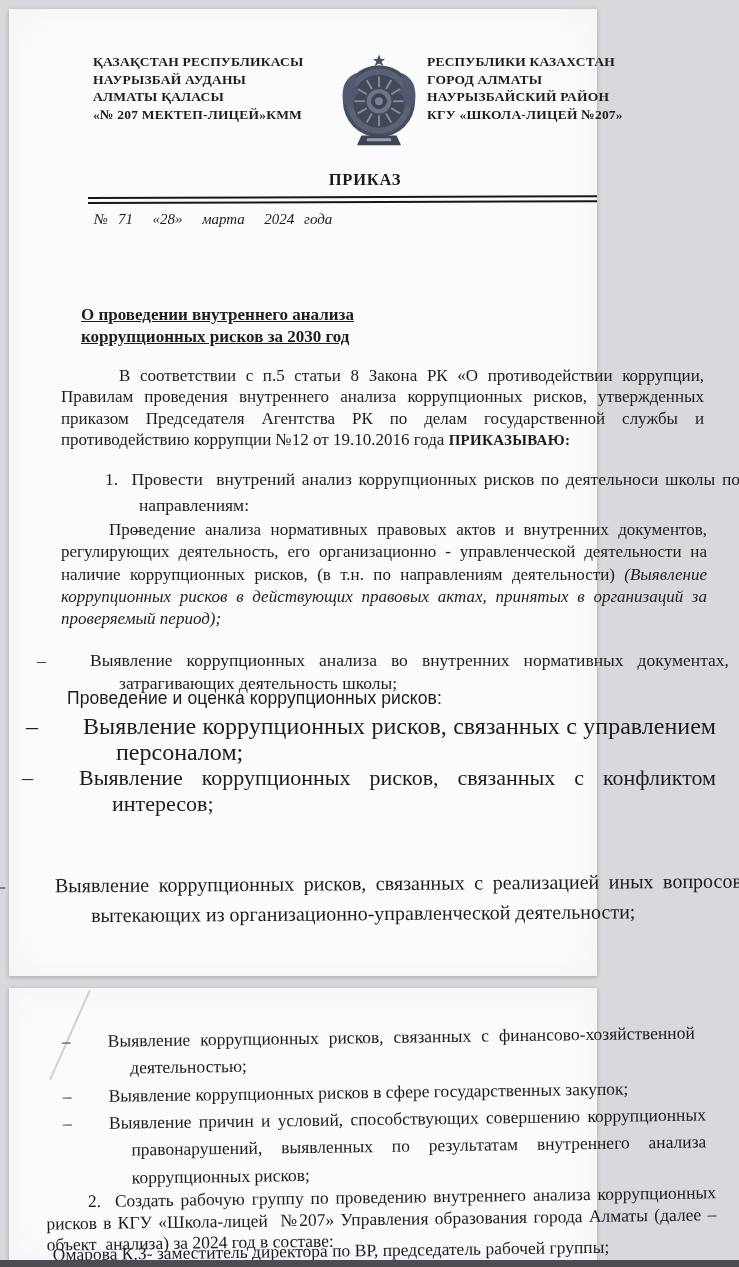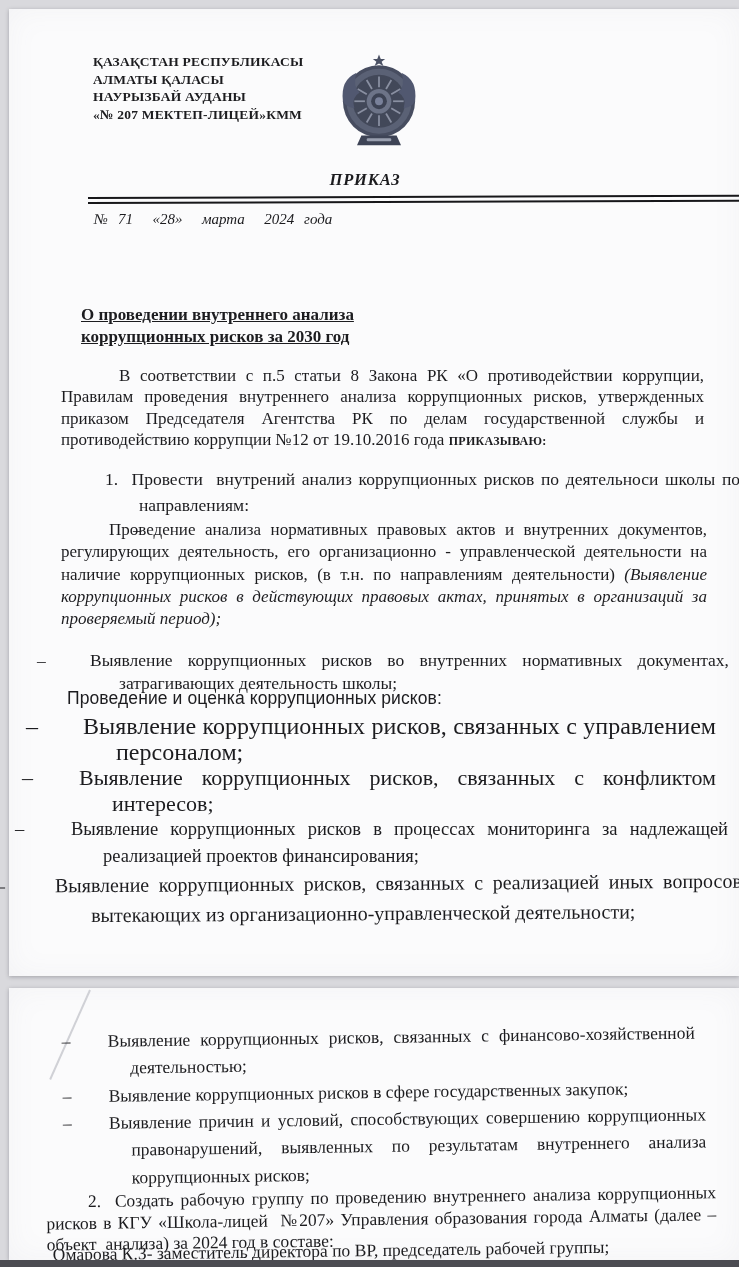--- a/index.html
+++ b/index.html
@@ -3,44 +3,44 @@
 <meta charset="utf-8">
 <style>
   html,body{margin:0;padding:0;}
   body{
     width:739px;height:1267px;position:relative;overflow:hidden;
     background:#d9d9dd;
     font-family:"Liberation Serif", serif;
     color:#1c1c1f;
   }
   .sheet{
-    position:absolute;left:9px;width:730px;background:#fbfbfc;
+    position:absolute;left:9px;width:588px;background:#fbfbfc;
     box-shadow:0 1px 4px rgba(40,40,50,.30), inset 0 0 30px rgba(120,120,130,.06);
   }
   .page1{top:9px;height:967px;}
   .page2{top:988px;height:272px;text-decoration:underline;}
   .bottom-edge{
     position:absolute;left:0;top:1260px;width:739px;height:7px;background:#4c4c52;
   }
   .abs{position:absolute;}
   
   .hdr{left:84px;top:44px;width:566px;display:flex;align-items:flex-start;}
   .hdr-col{font-weight:bold;font-size:13.5px;line-height:17.5px;letter-spacing:.2px;}
   .hdr-left{width:238px;}
   .hdr-right{width:228px;}
   .emblem-wrap{width:92px;display:flex;justify-content:center;margin:0 2px 0 2px;}
-  .doc-type{left:0;top:161px;width:712px;text-align:center;font-weight:bold;font-style:italic;
+  .doc-type{left:0;top:161px;width:712px;text-align:center;font-weight:bold;
     font-size:16.5px;letter-spacing:.8px;}
   .rule{left:79px;top:188px;right:0;height:3px;border-top:2.5px solid #17171a;
     border-bottom:2px solid #17171a;transform:rotate(-0.2deg);transform-origin:left center;}
   .order-no{left:85px;top:202px;font-style:italic;font-size:15px;white-space:pre-wrap;word-spacing:6px;}
   .subject{left:72px;top:295px;font-weight:bold;font-size:17px;line-height:21.5px;text-decoration:underline;}
   .para{font-size:17px;line-height:21.4px;text-align:justify;}
   .intro{left:52px;top:356px;width:643px;text-indent:58px;}
-  .intro b{font-size:12px;letter-spacing:.3px;}
+  .intro b{font-size:15px;letter-spacing:.3px;}
   .hang{text-align:justify;}
   .item1{left:96px;top:458px;width:601px;font-size:17.5px;line-height:25.5px;
     padding-left:34px;text-indent:-34px;white-space:pre-wrap;}
   .bullet1{left:52px;top:510px;width:646px;font-size:17px;line-height:22.3px;text-indent:36px;}
   .bullet1 .it{font-style:italic;}
   .bullet2{left:69px;top:640px;width:610px;font-size:17.5px;line-height:23px;
     padding-left:41px;text-indent:-41px;}
   .subhead{left:58px;top:679px;font-family:"Liberation Sans", sans-serif;font-size:17.5px;
     letter-spacing:.1px;}
   .bullet3{left:62px;top:704px;width:600px;font-size:24px;line-height:26px;
@@ -66,22 +66,22 @@
   .dash{display:inline-block;width:12px;}
 </style>
 </head>
 <body>
 
 <div class="sheet page1">
 
   <div class="abs hdr">
     <div class="hdr-col hdr-left">
       <div>ҚАЗАҚСТАН РЕСПУБЛИКАСЫ</div>
+      <div>НАУРЫЗБАЙ АУДАНЫ</div>
       <div>АЛМАТЫ ҚАЛАСЫ</div>
-      <div>НАУРЫЗБАЙ АУДАНЫ</div>
       <div>«№ 207 МЕКТЕП-ЛИЦЕЙ»КММ</div>
     </div>
     <div class="emblem-wrap">
       <svg width="88" height="100" viewBox="0 0 100 112" aria-hidden="true">
         <polygon points="50,1 52,6 57,6 53,9 55,14 50,11 45,14 47,9 43,6 48,6" fill="#4a5063"></polygon>
         <circle cx="50" cy="54" r="41" fill="#474d60"></circle>
         <circle cx="50" cy="54" r="37" fill="#5a6175"></circle>
         <circle cx="50" cy="54" r="30" fill="#424859"></circle>
         <g stroke="#8a90a2" stroke-width="2">
           <line x1="66" y1="54" x2="78" y2="54"></line>
@@ -99,48 +99,53 @@
         </g>
         <circle cx="50" cy="54" r="14" fill="#6d7488"></circle>
         <circle cx="50" cy="54" r="9" fill="#3d4354"></circle>
         <circle cx="50" cy="54" r="4.5" fill="#79819a"></circle>
         <path d="M9,54 Q6,30 24,22 Q20,38 28,44 Q18,50 22,62 Q12,60 9,54 Z" fill="#515870"></path>
         <path d="M91,54 Q94,30 76,22 Q80,38 72,44 Q82,50 78,62 Q88,60 91,54 Z" fill="#515870"></path>
         <path d="M30,93 L70,93 L75,104 L25,104 Z" fill="#3e4456"></path>
         <rect x="36" y="96" width="28" height="3.5" rx="1.5" fill="#9aa0b0"></rect>
       </svg>
     </div>
+    <div class="hdr-col hdr-right">
+      <div>РЕСПУБЛИКИ КАЗАХСТАН</div>
+      <div>ГОРОД АЛМАТЫ</div>
+      <div>НАУРЫЗБАЙСКИЙ РАЙОН</div>
+      <div>КГУ «ШКОЛА-ЛИЦЕЙ №207»</div>
+    </div>
   </div>
 
   <div class="abs doc-type">ПРИКАЗ</div>
 
   <div class="abs rule"></div>
 
   <div class="abs order-no">№ 71  «28»  марта  2024 года</div>
 
   <div class="abs subject">
     <div>О проведении внутреннего анализа</div>
     <div>коррупционных рисков за 2030 год</div>
   </div>
 
   <div class="abs para intro"><span>В соответствии с п.5 статьи 8 Закона РК «О противодействии коррупции, Правилам проведения внутреннего анализа коррупционных рисков, утвержденных приказом Председателя Агентства РК по делам государственной службы и противодействию коррупции №12 от 19.10.2016 года </span><b>ПРИКАЗЫВАЮ:</b></div>
 
   <div class="abs hang item1">1.  Провести  внутрений анализ коррупционных рисков по деятельноси школы по направлениям:</div>
 
   <div class="abs para bullet1"><span class="dash">–</span><span>Проведение анализа нормативных правовых актов и внутренних документов, регулирующих деятельность, его организационно - управленческой деятельности на наличие коррупционных рисков, (в т.н. по направлениям деятельности) </span><span class="it">(Выявление коррупционных рисков в действующих правовых актах, принятых в организаций за проверяемый период);</span></div>
 
-  <div class="abs hang bullet2"><span class="dash">–</span><span>Выявление коррупционных рисков во внутренних нормативных документах, затрагивающих деятельность школы;</span></div>
+  <div class="abs hang bullet2"><span class="dash">–</span><span>Выявление коррупционных анализа во внутренних нормативных документах, затрагивающих деятельность школы;</span></div>
 
   <div class="abs subhead">Проведение и оценка коррупционных рисков:</div>
 
   <div class="abs hang bullet3"><span class="dash">–</span><span>Выявление коррупционных рисков, связанных с управлением персоналом;</span></div>
 
   <div class="abs hang bullet4"><span class="dash">–</span><span>Выявление коррупционных рисков, связанных с конфликтом интересов;</span></div>
 
-  <div class="abs hang bullet5"><span class="dash">–</span><span>Выявление коррупционных рисков в процессах мониторинга за надлежащей реализацией проектов финансирования;</span></div>
 
   <div class="abs hang bullet6"><span class="dash">–</span><span>Выявление коррупционных рисков, связанных с реализацией иных вопросов, вытекающих из организационно-управленческой деятельности;</span></div>
 
 </div>
 
 <div class="sheet page2">
   <div class="crease"></div>
   <div class="p2-rot">
 
     <div class="abs hang p2b p2-b1"><span class="dash">–</span><span>Выявление коррупционных рисков, связанных с финансово-хозяйственной деятельностью;</span></div>

